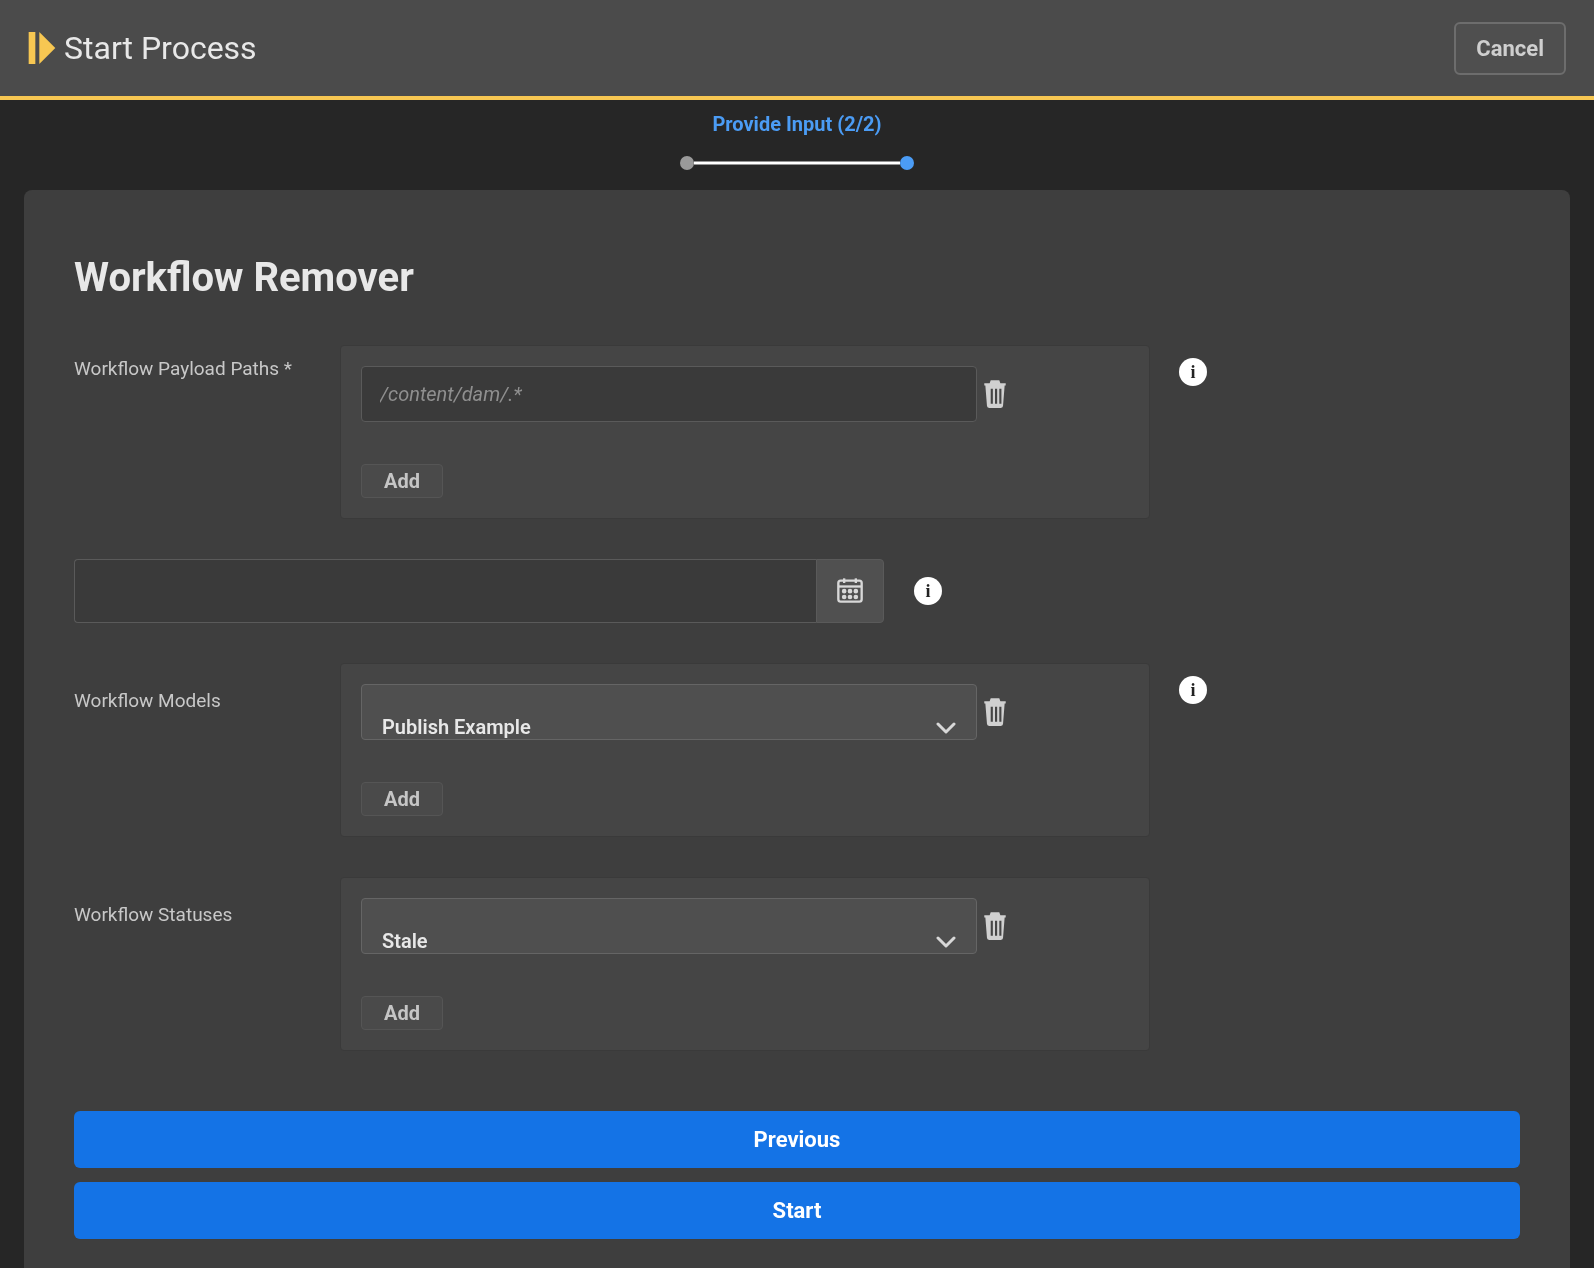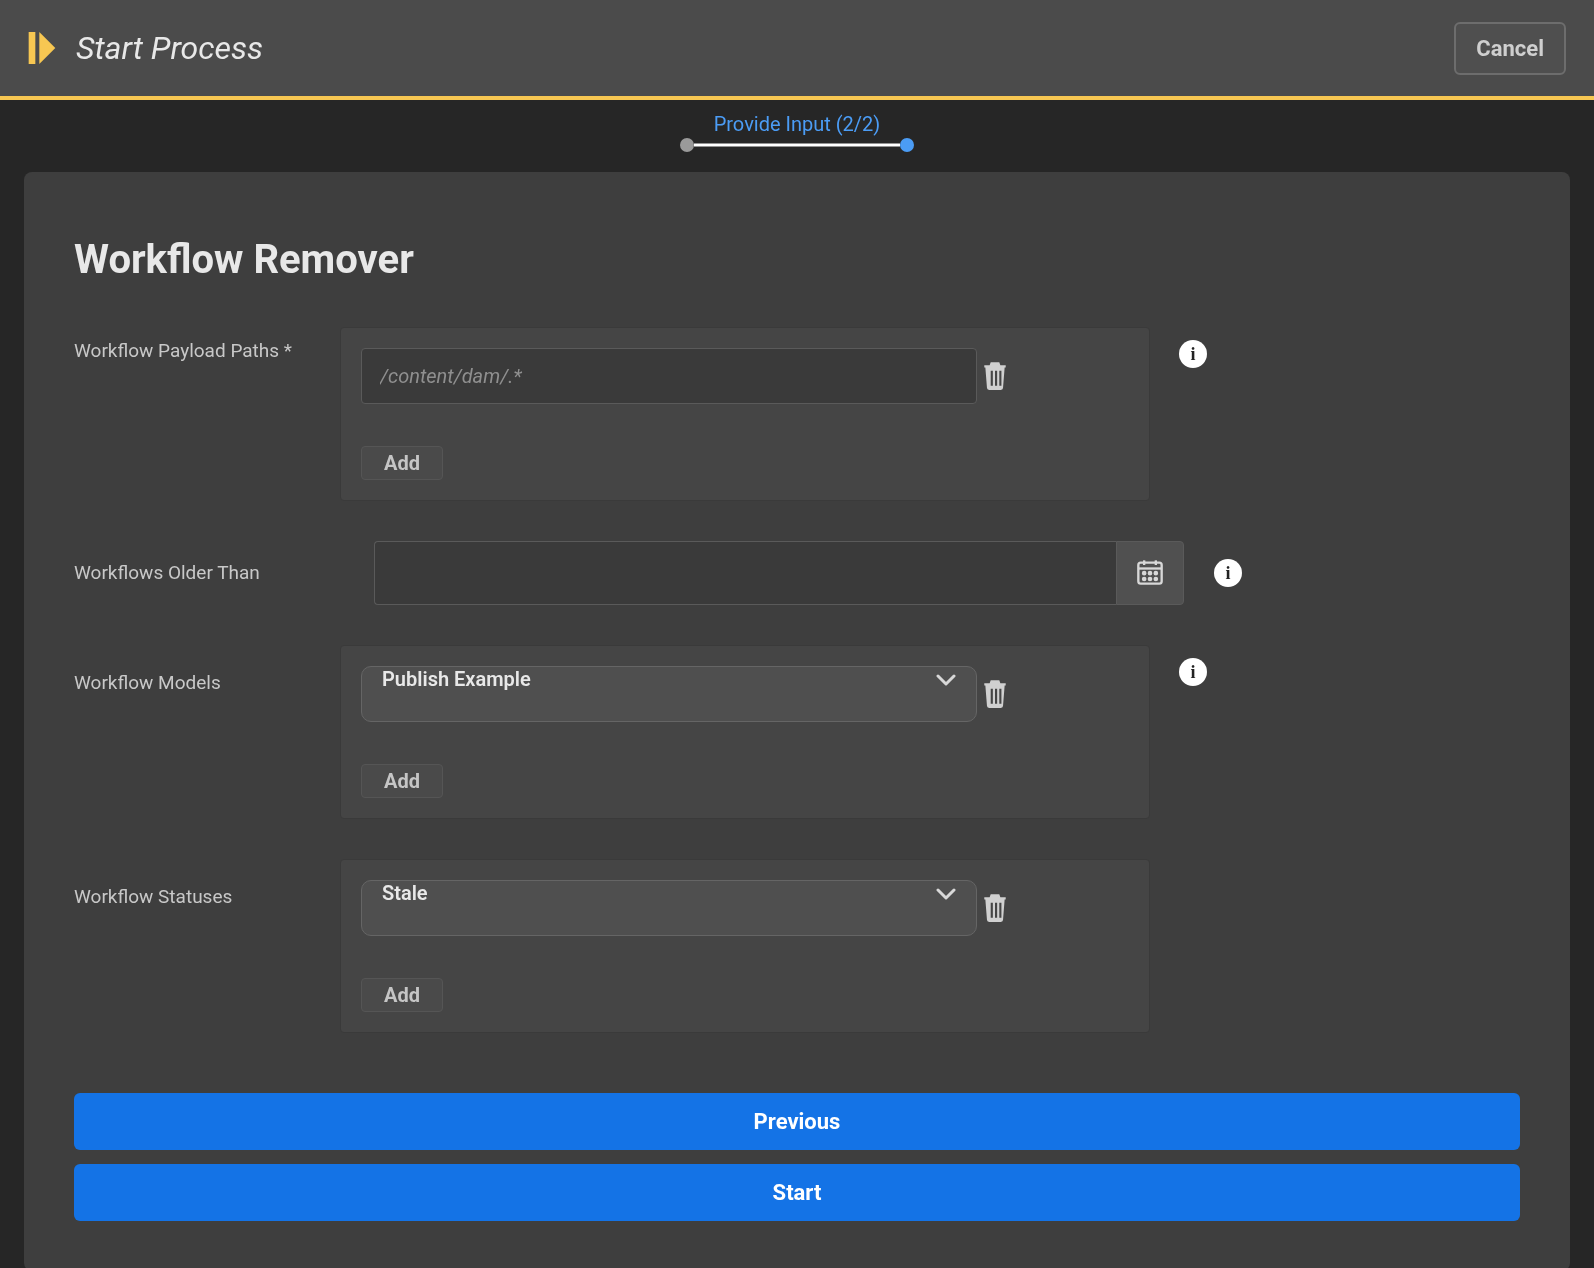--- a/index.html
+++ b/index.html
@@ -21,31 +21,31 @@
   }
   *{box-sizing:border-box;font-family:-apple-system,Segoe UI,Roboto,Helvetica,Arial,sans-serif;}
   html,body{margin:0;padding:0;background:var(--darker);color:var(--text);}
   body{width:1594px;min-height:1268px;position:relative;}
 
   .header{
     height:100px;background:var(--header);display:flex;align-items:center;
     padding:0 28px;justify-content:space-between;
     border-bottom:4px solid var(--yellow);
   }
-  .header-left{display:flex;align-items:center;gap:20px;font-style:italic;}
+  .header-left{display:flex;align-items:center;gap:8px;}
   .app-icon{display:flex;align-items:center;height:32px;}
   .app-icon svg{height:32px;width:28px;}
   .header-title{font-size:32px;font-weight:400;color:var(--text);}
   .cancel-btn{
     background:#4f4f4f;border:2px solid #6d6d6d;border-radius:6px;
     color:#cfcfcf;font-size:22px;font-weight:700;padding:12px 20px;cursor:pointer;margin-left:25px;
   }
 
   .stepper-wrap{padding:12px 0 10px;text-align:center;background:var(--darker);}
-  .stepper-label{color:var(--blue);font-size:20px;margin-bottom:2px;}
+  .stepper-label{color:var(--blue);font-size:20px;margin-bottom:20px;font-weight:bold;}
   .stepper-track{position:relative;margin:0 auto;width:220px;height:14px;}
   .stepper-line{
     position:absolute;top:50%;left:7px;right:7px;height:3px;background:#fff;transform:translateY(-50%);
   }
   .step-dot{position:absolute;top:50%;width:14px;height:14px;border-radius:50%;transform:translate(-50%,-50%);}
   .step-dot.past{left:0;background:#9a9a9a;}
   .step-dot.current{left:100%;background:var(--blue);}
 
   .panel{
     margin:10px 24px 40px;background:var(--panel);border-radius:8px;
@@ -91,21 +91,21 @@
     border-radius:0 4px 4px 0;cursor:pointer;display:flex;align-items:center;justify-content:center;
     color:#d8d8d8;
   }
   .date-btn svg{width:28px;height:28px;}
   .date-info{position:absolute;top:18px;right:-58px;width:28px;height:28px;border-radius:50%;
     background:#fff;color:#222;display:flex;align-items:center;justify-content:center;
     font-family:Georgia,serif;font-weight:700;font-size:18px;}
 
   .select-box{
     flex:0 0 616px;height:56px;background:#4f4f4f;border:1px solid #656565;
-    border-radius:10px;display:flex;align-items:flex-start;justify-content:space-between;
+    border-radius:4px;display:flex;align-items:flex-end;justify-content:space-between;
     padding:0 20px;cursor:pointer;color:var(--text);font-size:20px;font-weight:600;
   }
   .select-box .chev{color:#d8d8d8;}
   .select-box .chev svg{width:20px;height:12px;}
 
   .footer-btns{display:flex;gap:14px;margin-top:60px;flex-direction:column;}
   .primary-btn{
     background:var(--btn-blue);border:none;border-radius:6px;color:#fff;
     font-size:22px;font-weight:700;padding:16px 26px;cursor:pointer;
   }
@@ -152,21 +152,20 @@
               </svg>
             </span>
           </button>
         </div>
         <button class="add-btn">Add</button>
       </div>
     </div>
   </div>
 
   <div class="form-row">
-    <div class="form-label" style="width:300px;padding-top:20px;">Workflows Older Than</div>
     <div class="field-col">
       <div class="date-row">
         <input class="date-input" type="text" value="" style="">
         <button class="date-btn">
           <span>
             <svg viewBox="0 0 24 24" fill="none" stroke="currentColor" stroke-width="2">
               <rect x="2" y="4" width="20" height="18" rx="2"></rect>
               <line x1="2" y1="9" x2="22" y2="9"></line>
               <line x1="7" y1="2" x2="7" y2="6"></line>
               <line x1="17" y1="2" x2="17" y2="6"></line>

